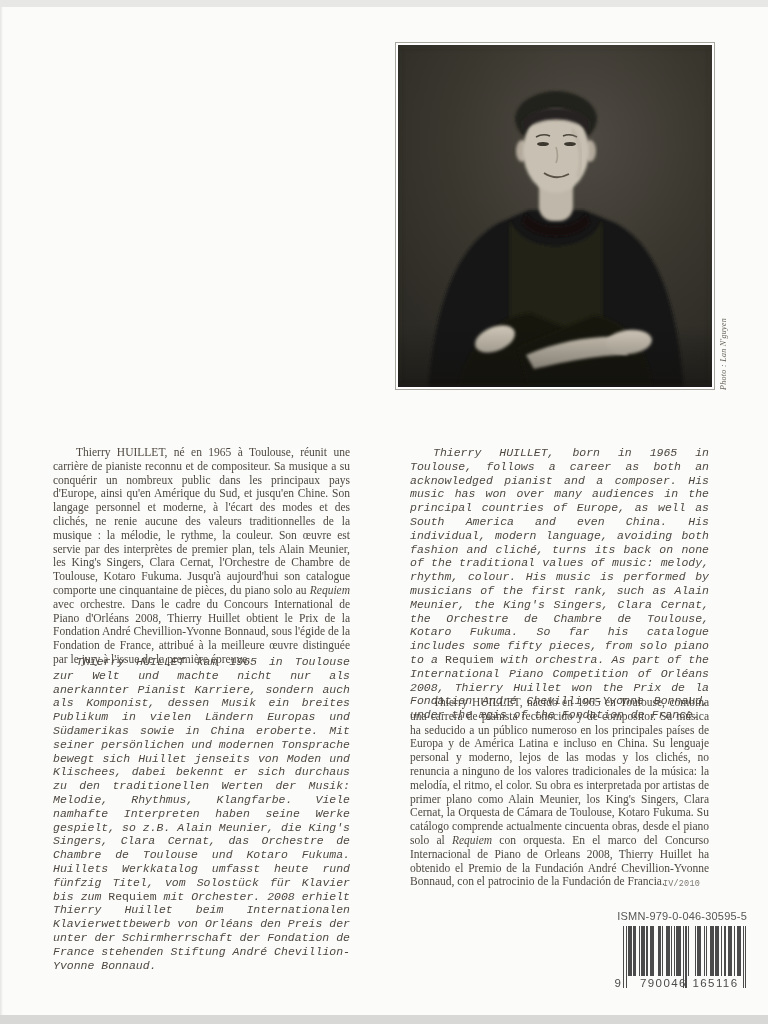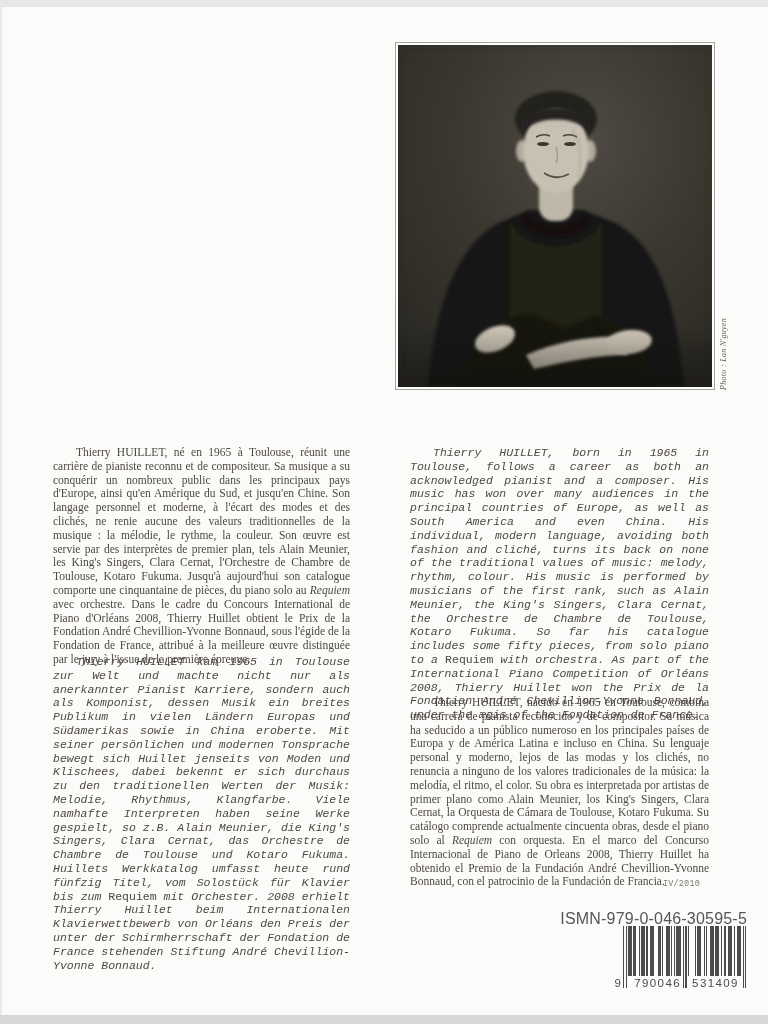--- a/index.html
+++ b/index.html
@@ -37,29 +37,29 @@
   #bio-fr{left:37px;top:430px;width:329px;}
   #bio-en{left:394px;top:430px;width:331px;}
   #bio-de{left:37px;top:639px;width:329px;}
   #bio-es{left:394px;top:680px;width:331px;}
 
   .edition{position:absolute;left:600px;top:879px;width:100px;text-align:right;
     font-size:8.5px;color:#7e7a74;letter-spacing:.2px;font-family:Liberation Mono, monospace;}
 
   .ismn{position:absolute;left:540px;top:910px;width:207px;text-align:right;
     font-family:"Liberation Sans","DejaVu Sans",sans-serif;
-    font-size:16px;color:#565656;letter-spacing:.2px;}
+    font-size:11px;color:#565656;letter-spacing:.2px;}
 
   .barcode{position:absolute;left:623px;top:926px;width:124px;height:66px;}
   .barcode .bars{position:absolute;inset:0;}
   .bc-num{position:absolute;top:50px;
     font-family:"Liberation Sans","DejaVu Sans",sans-serif;
     font-size:11.5px;color:#4b4b4b;line-height:14px;}
   .bc-left{left:-12px;width:10px;text-align:right;}
-  .bc-g1{left:5px;width:53px;text-align:right;letter-spacing:1.4px;}
+  .bc-g1{left:5px;width:53px;text-align:left;letter-spacing:1.4px;padding-left:12px;}
   .bc-g2{left:66px;width:53px;text-align:center;letter-spacing:1.4px;}
 </style>
 </head>
 <body>
 
 <div class="page">
   <div class="strip-top"></div>
   <div class="edge-left"></div>
 
   <div class="photo-frame">
@@ -161,17 +161,17 @@
         <div style="position: absolute; top: 0px; left: 97.5px; width: 1.3px; height: 50px; background: rgb(75, 75, 75);"></div>
         <div style="position: absolute; top: 0px; left: 101.4px; width: 1.3px; height: 50px; background: rgb(75, 75, 75);"></div>
         <div style="position: absolute; top: 0px; left: 105.3px; width: 3.9px; height: 50px; background: rgb(75, 75, 75);"></div>
         <div style="position: absolute; top: 0px; left: 110.5px; width: 1.3px; height: 50px; background: rgb(75, 75, 75);"></div>
         <div style="position: absolute; top: 0px; left: 114.4px; width: 3.9px; height: 50px; background: rgb(75, 75, 75);"></div>
         <div style="position: absolute; top: 0px; left: 119.6px; width: 1.3px; height: 62px; background: rgb(75, 75, 75);"></div>
         <div style="position: absolute; top: 0px; left: 122.2px; width: 1.3px; height: 62px; background: rgb(75, 75, 75);"></div>
       </div>
     <div class="bc-num bc-left">9</div>
     <div class="bc-num bc-g1">790046</div>
-    <div class="bc-num bc-g2">531409</div>
+    <div class="bc-num bc-g2">165116</div>
   </div>
 
   <div class="strip-bottom"></div>
 </div>
 
 </body></html>

